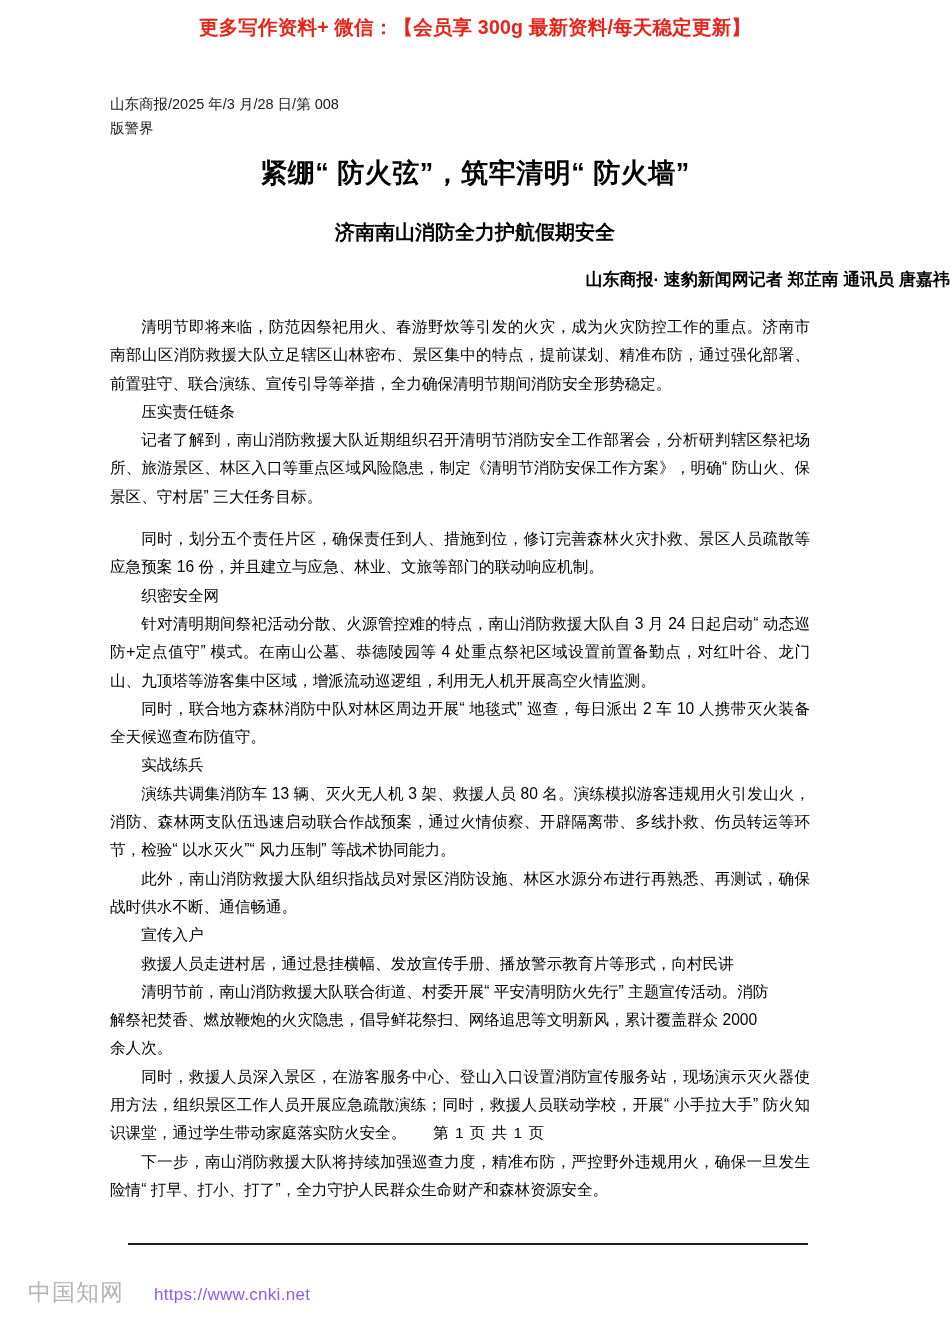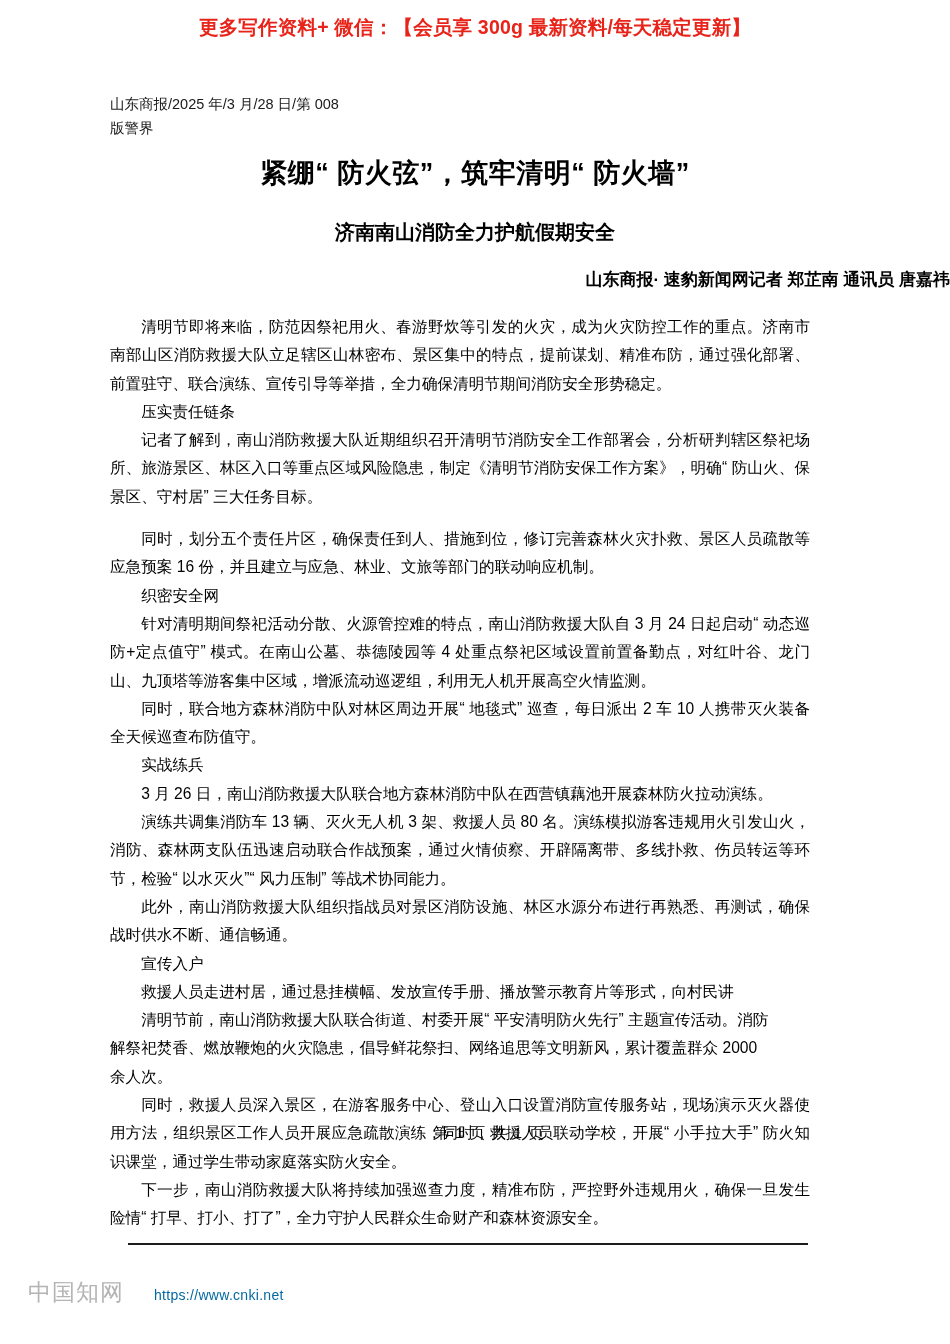--- a/index.html
+++ b/index.html
@@ -149,22 +149,22 @@
     color: #b9b9b9;
     white-space: nowrap;
   }
   .wm-logo {
     font-size: 23px;
     font-weight: 400;
     color: #b4b4b4;
     letter-spacing: 1px;
   }
   .wm-url {
-    font-size: 14px;
-    color: #0369a1;
+    font-size: 17px;
+    color: #8b5cf6;
     letter-spacing: 0.3px;
   }
 </style>
 </head>
 <body>
 
 <div class="page">
 
   <div class="promo">更多写作资料+ 微信：【会员享 300g 最新资料/每天稳定更新】</div>
 
@@ -179,21 +179,20 @@
 
   <div class="body-col">
     <p class="para">清明节即将来临，防范因祭祀用火、春游野炊等引发的火灾，成为火灾防控工作的重点。济南市南部山区消防救援大队立足辖区山林密布、景区集中的特点，提前谋划、精准布防，通过强化部署、前置驻守、联合演练、宣传引导等举措，全力确保清明节期间消防安全形势稳定。</p>
     <p class="head-para">压实责任链条</p>
     <p class="para gap-after">记者了解到，南山消防救援大队近期组织召开清明节消防安全工作部署会，分析研判辖区祭祀场所、旅游景区、林区入口等重点区域风险隐患，制定《清明节消防安保工作方案》，明确“ 防山火、保景区、守村居” 三大任务目标。</p>
     <p class="para">同时，划分五个责任片区，确保责任到人、措施到位，修订完善森林火灾扑救、景区人员疏散等应急预案 16 份，并且建立与应急、林业、文旅等部门的联动响应机制。</p>
     <p class="head-para">织密安全网</p>
     <p class="para">针对清明期间祭祀活动分散、火源管控难的特点，南山消防救援大队自 3 月 24 日起启动“ 动态巡防+定点值守” 模式。在南山公墓、恭德陵园等 4 处重点祭祀区域设置前置备勤点，对红叶谷、龙门山、九顶塔等游客集中区域，增派流动巡逻组，利用无人机开展高空火情监测。</p>
     <p class="para">同时，联合地方森林消防中队对林区周边开展“ 地毯式” 巡查，每日派出 2 车 10 人携带灭火装备全天候巡查布防值守。</p>
     <p class="head-para">实战练兵</p>
-    <p class="para">3 月 26 日，南山消防救援大队联合地方森林消防中队在西营镇藕池开展森林防火拉动演练。</p>
     <p class="para">演练共调集消防车 13 辆、灭火无人机 3 架、救援人员 80 名。演练模拟游客违规用火引发山火，消防、森林两支队伍迅速启动联合作战预案，通过火情侦察、开辟隔离带、多线扑救、伤员转运等环节，检验“ 以水灭火”“ 风力压制” 等战术协同能力。</p>
     <p class="para">此外，南山消防救援大队组织指战员对景区消防设施、林区水源分布进行再熟悉、再测试，确保战时供水不断、通信畅通。</p>
     <p class="head-para">宣传入户</p>
     <div class="special-block">
       <span class="ln ind">救援人员走进村居，通过悬挂横幅、发放宣传手册、播放警示教育片等形式，向村民讲</span>
       <span class="ln ind">清明节前，南山消防救援大队联合街道、村委开展“ 平安清明防火先行” 主题宣传活动。消防</span>
       <span class="ln flush">解祭祀焚香、燃放鞭炮的火灾隐患，倡导鲜花祭扫、网络追思等文明新风，累计覆盖群众 2000</span>
       <span class="ln flush">余人次。</span>
     </div>
     <p class="para">同时，救援人员深入景区，在游客服务中心、登山入口设置消防宣传服务站，现场演示灭火器使用方法，组织景区工作人员开展应急疏散演练；同时，救援人员联动学校，开展“ 小手拉大手” 防火知识课堂，通过学生带动家庭落实防火安全。</p>

